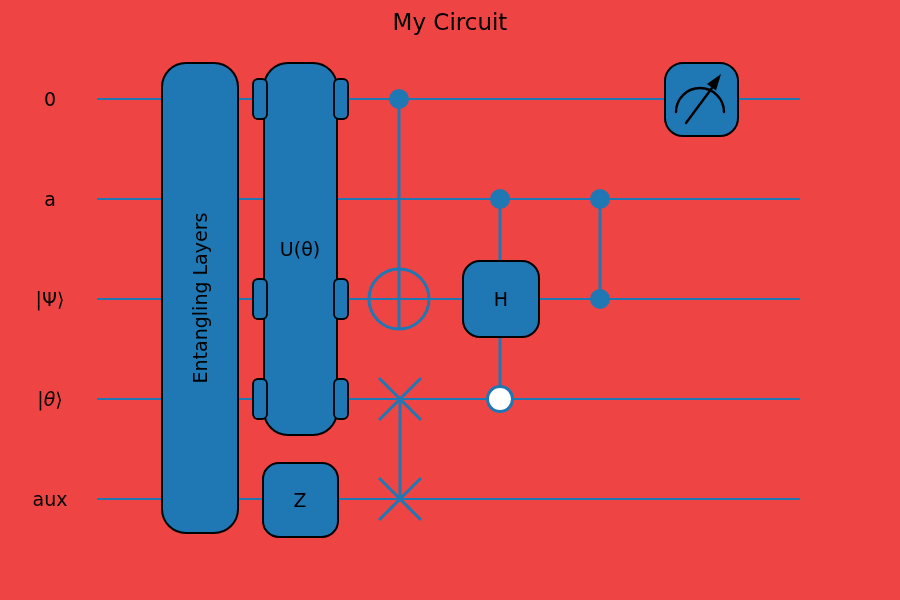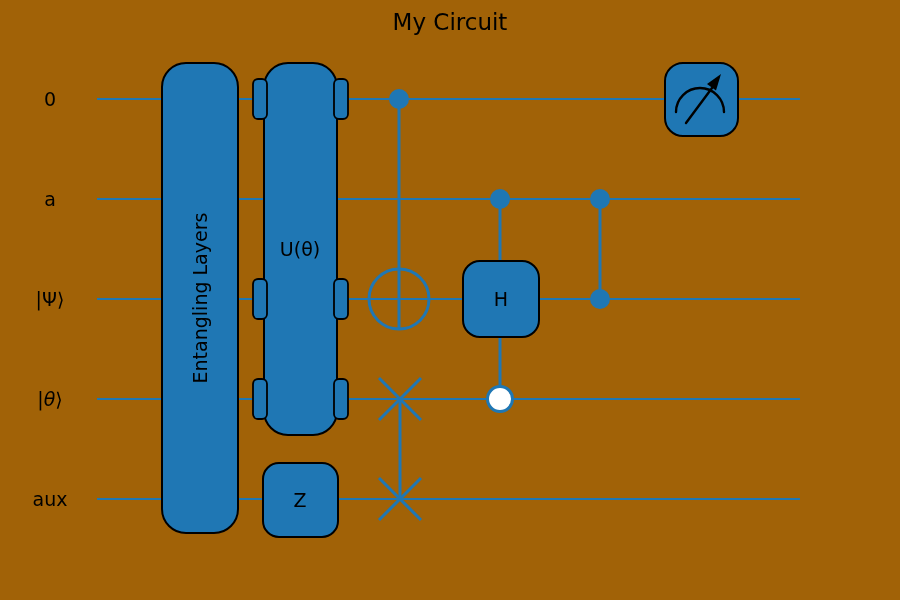--- a/index.html
+++ b/index.html
@@ -1,17 +1,17 @@
 <!DOCTYPE html>
 <html><head>
 <meta charset="utf-8">
 <style>
   html,body{margin:0;padding:0;background:#ffffff;}
   .canvas{
-    position:relative;width:900px;height:600px;background:#a16207;
+    position:relative;width:900px;height:600px;background:#ef4444;
     font-family:"DejaVu Sans","Liberation Sans",sans-serif;overflow:hidden;
   }
   svg text{fill:#000000;dominant-baseline:central;}
   .title{font-size:23px;text-anchor:middle;}
   .lbl{font-size:19px;text-anchor:middle;}
   .gatelbl{font-size:19px;text-anchor:middle;}
   .wire{stroke:#1f77b4;stroke-width:2.2;fill:none;}
   .conn{stroke:#1f77b4;stroke-width:3;fill:none;}
   .bluefill{fill:#1f77b4;}
   .gatebox{fill:#1f77b4;stroke:#000000;stroke-width:2;}

